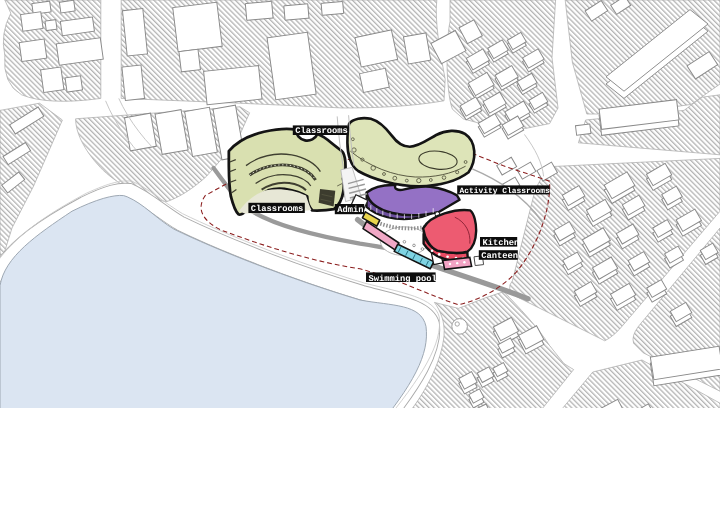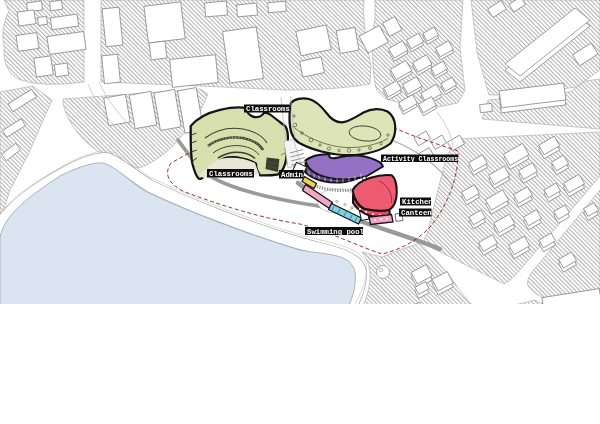--- a/index.html
+++ b/index.html
@@ -1,16 +1,16 @@
 <!DOCTYPE html>
 <html><head>
 <meta charset="utf-8">
 <style>
 html,body{margin:0;padding:0;background:#fff;}
-#wrap{width:600px;height:304px;overflow:hidden;position:relative;font-family:"Liberation Sans",sans-serif;}
+#wrap{width:600px;height:340px;overflow:hidden;position:relative;font-family:"Liberation Sans",sans-serif;}
 </style>
 </head>
 <body>
 <div id="wrap">
 <svg width="600" height="424" viewBox="0 0 600 424">
 <defs>
 <pattern id="hat" width="3" height="3" patternUnits="userSpaceOnUse" patternTransform="rotate(-45)">
 <rect width="3" height="3" fill="#ffffff"></rect>
 <line x1="0.55" y1="0" x2="0.55" y2="3" stroke="#b2b2b2" stroke-width="1.05"></line>
 </pattern>

